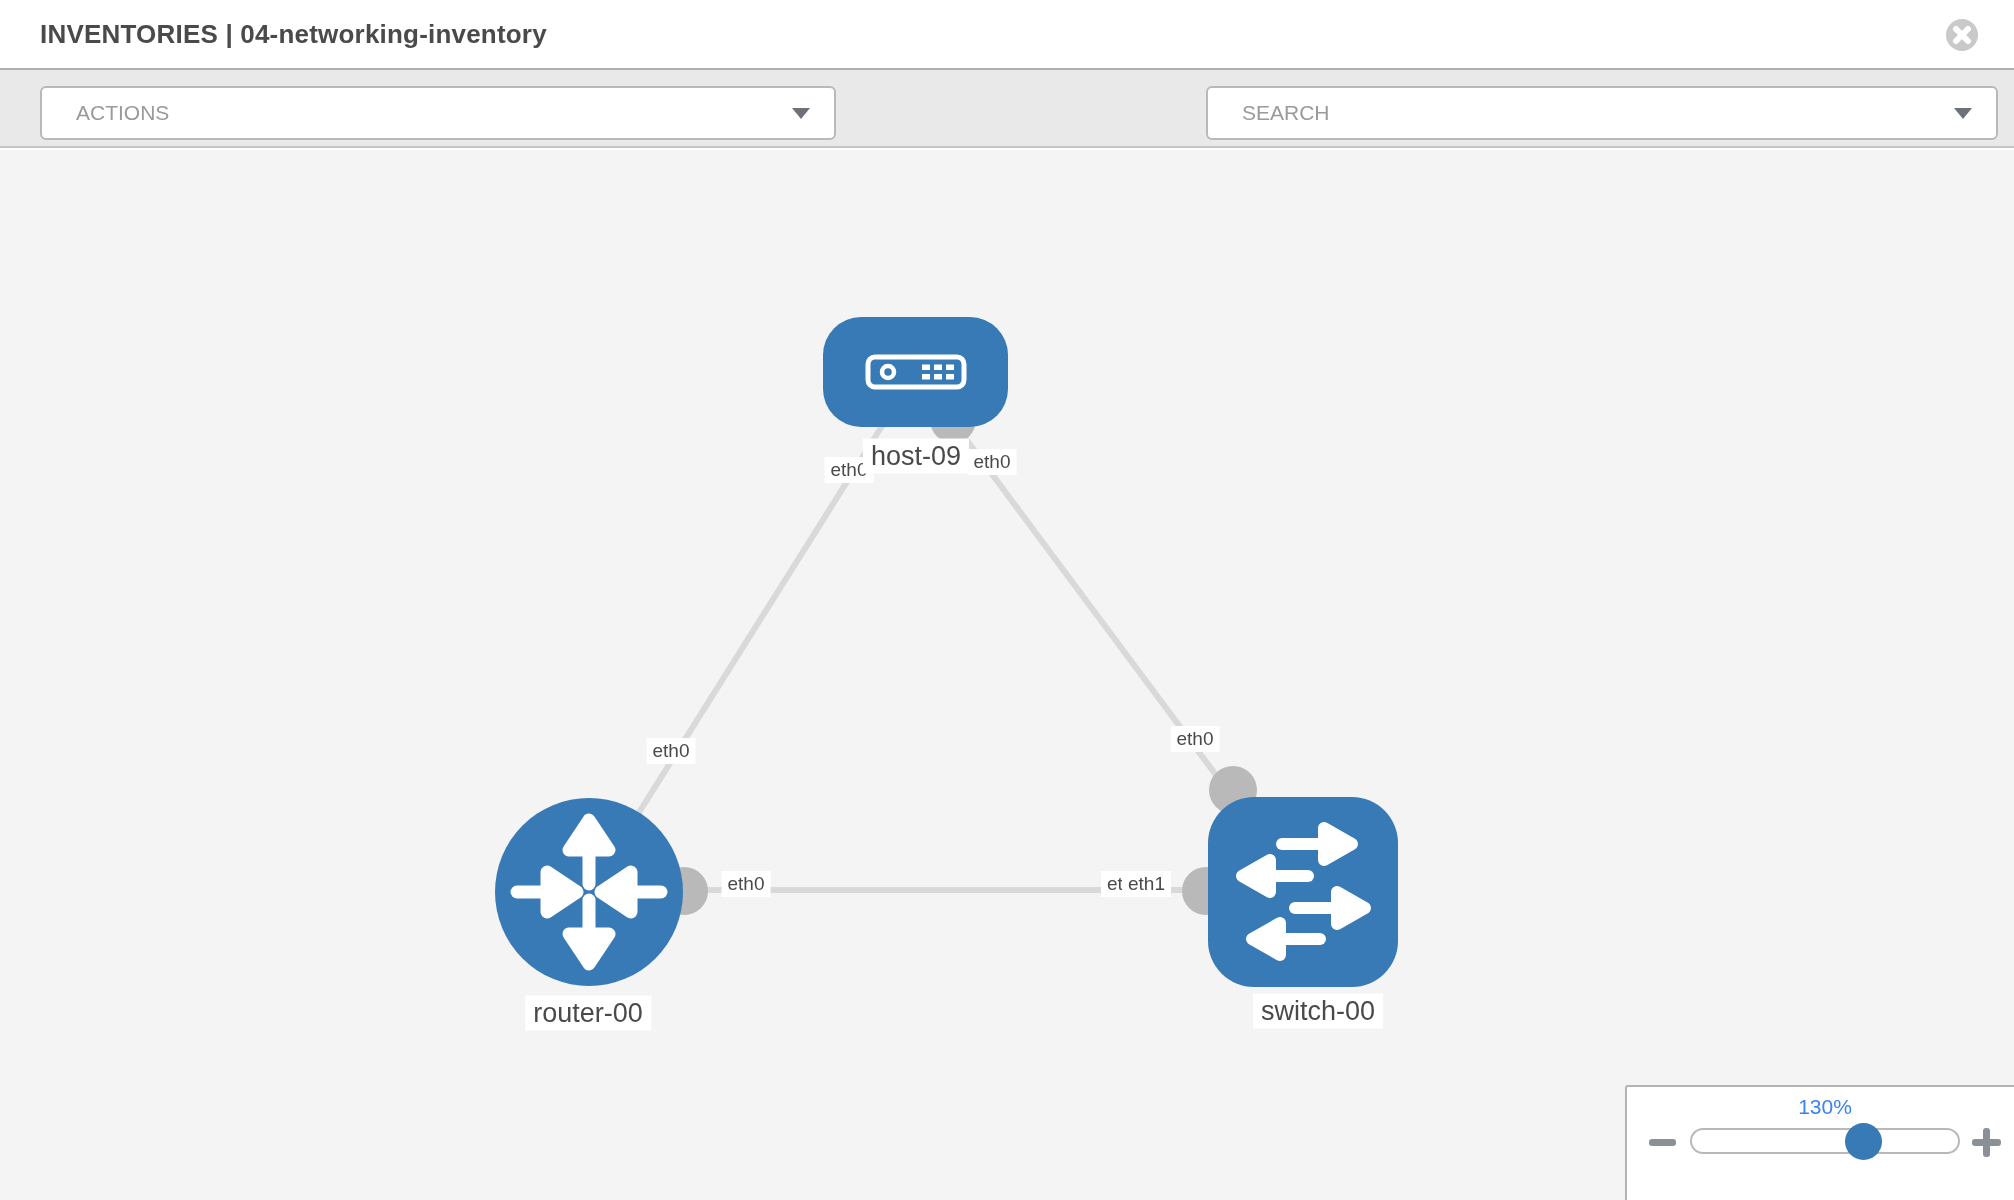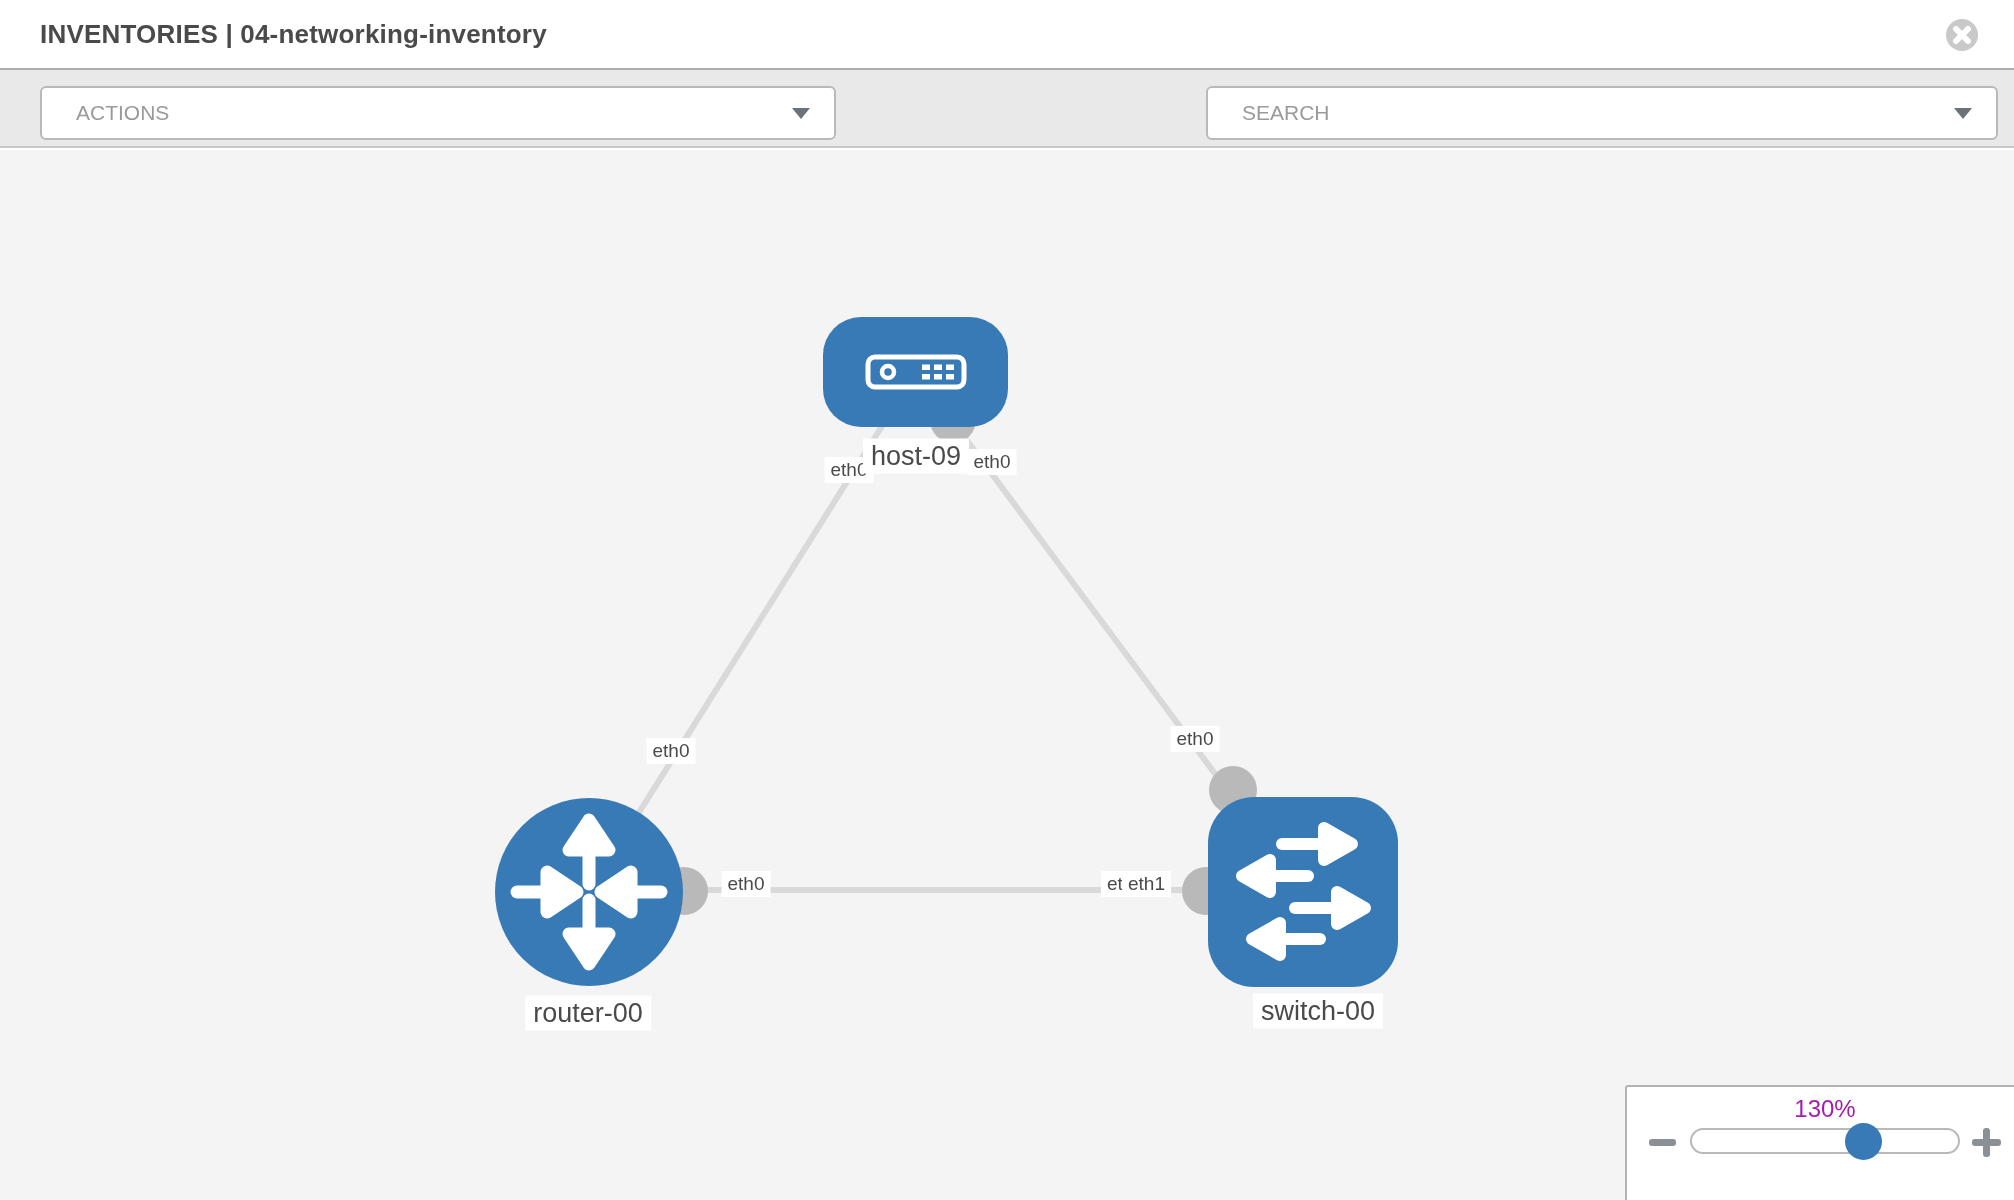--- a/index.html
+++ b/index.html
@@ -73,21 +73,21 @@
   .chip.small{font-size:19px;}
   .chip.anchored{transform:translate(0,-50%);}
 
   
   .zoom-panel{
     position:absolute;left:1625px;top:1085px;width:420px;height:140px;
     background:#ffffff;border:2px solid #b3b3b3;border-radius:3px;box-sizing:border-box;
   }
   .zoom-level{
     position:absolute;left:128px;top:8px;width:140px;text-align:center;
-    font-size:24px;color:#a21caf;
+    font-size:21px;color:#3b82f6;
   }
   .zoom-minus{
     position:absolute;left:22px;top:52px;width:27px;height:7px;border-radius:3px;
     background:#8b9096;cursor:pointer;
   }
   .zoom-plus{position:absolute;left:345px;top:41px;width:29px;height:29px;cursor:pointer;}
   .zoom-plus .h{position:absolute;left:0;top:11px;width:29px;height:7px;border-radius:3px;background:#8b9096;}
   .zoom-plus .v{position:absolute;left:11px;top:0;width:7px;height:29px;border-radius:3px;background:#8b9096;}
   .zoom-track{
     position:absolute;left:63px;top:41px;width:270px;height:26px;border-radius:14px;

